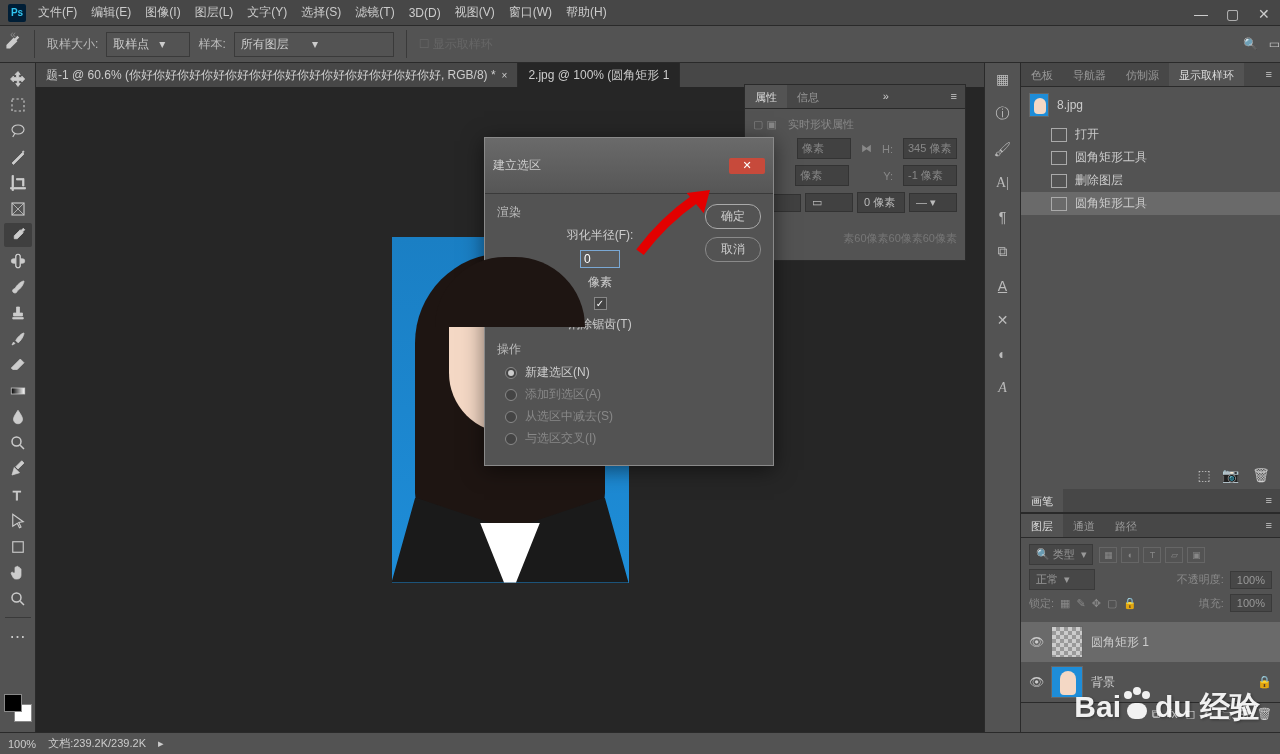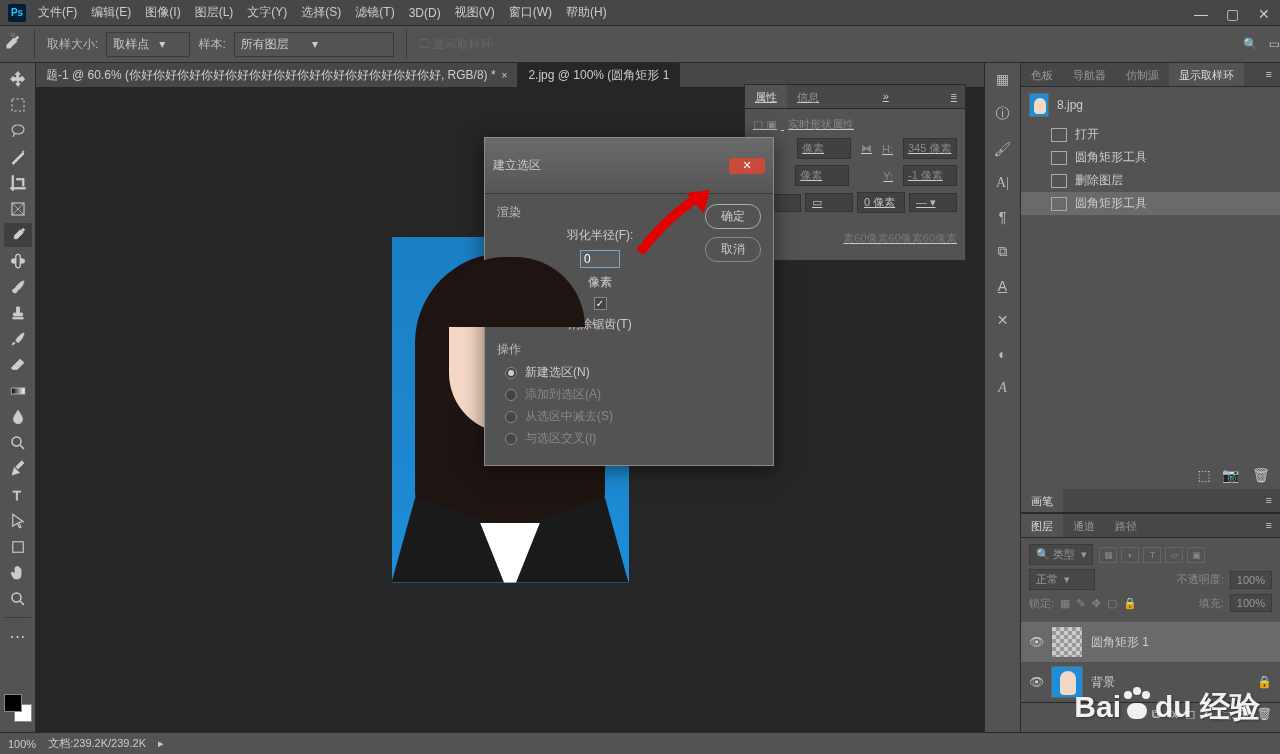--- a/index.html
+++ b/index.html
@@ -70,21 +70,21 @@
 .layer-list { font-size: 12px; }
 .layer-item { display: flex; align-items: center; padding: 4px 8px; gap: 8px; cursor: pointer; }
 .layer-item.active { background: #6a6a6a; }
 .eye { width: 14px; height: 14px; }
 .layer-thumb { width: 32px; height: 32px; border: 1px solid #666; background: repeating-conic-gradient(#999 0 25%, #ccc 0 50%) 0 0/8px 8px; position: relative; }
 .layer-thumb.bg { background: #1e8dd8; }
 .layer-thumb.bg::after { content: ''; position: absolute; top: 4px; left: 8px; width: 16px; height: 24px; background: #f4d8c5; border-radius: 8px 8px 4px 4px; }
 .layer-footer { display: flex; justify-content: flex-end; gap: 8px; padding: 4px 8px; border-top: 1px solid #2a2a2a; font-size: 12px; }
 
 
-.props-panel { position: absolute; top: 84px; left: 744px; width: 222px; background: #535353; border: 1px solid #2a2a2a; font-size: 11px; text-decoration: underline; }
+.props-panel { position: absolute; top: 84px; left: 744px; width: 222px; background: #535353; border: 1px solid #2a2a2a; font-size: 11px; }
 .props-body { padding: 8px; }
 .props-row { display: flex; align-items: center; gap: 4px; margin-bottom: 6px; color: #888; }
 .props-field { background: #414141; border: 1px solid #333; color: #888; padding: 2px 4px; width: 50px; font-size: 11px; }
 .props-drop { background: #414141; border: 1px solid #333; color: #bbb; padding: 2px 6px; width: 56px; font-size: 11px; }
 
 
 .dialog { position: absolute; top: 137px; left: 484px; width: 290px; background: #535353; border: 1px solid #8a8a8a; box-shadow: 0 4px 20px rgba(0,0,0,0.5); font-size: 12px; }
 .dialog-title { background: linear-gradient(#6a6a6a,#565656); padding: 19px 8px; display: flex; align-items: center; border-bottom: 1px solid #3a3a3a; }
 .dialog-close { margin-left: auto; width: 36px; height: 16px; background: #c74a3b; color: #fff; display: flex; align-items: center; justify-content: center; border-radius: 2px; cursor: pointer; font-size: 11px; }
 .dialog-body { padding: 10px 12px; display: flex; gap: 10px; }

